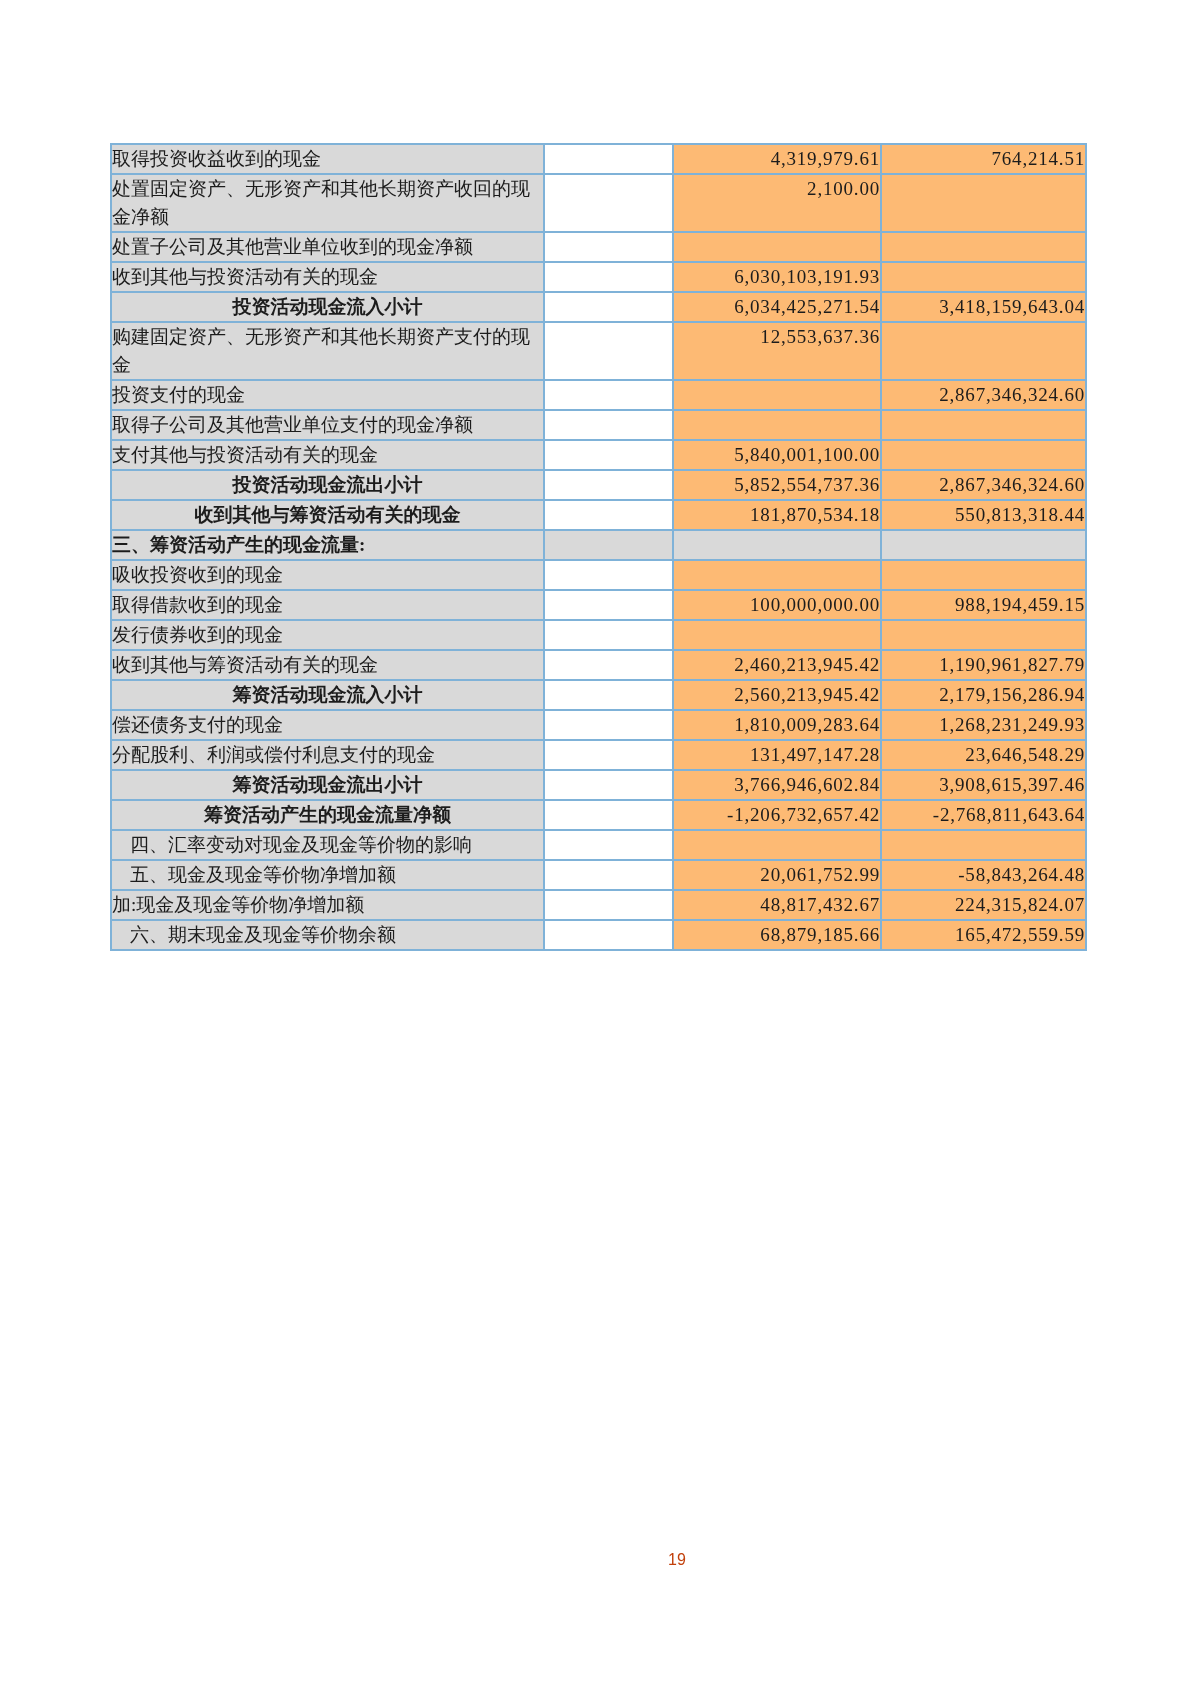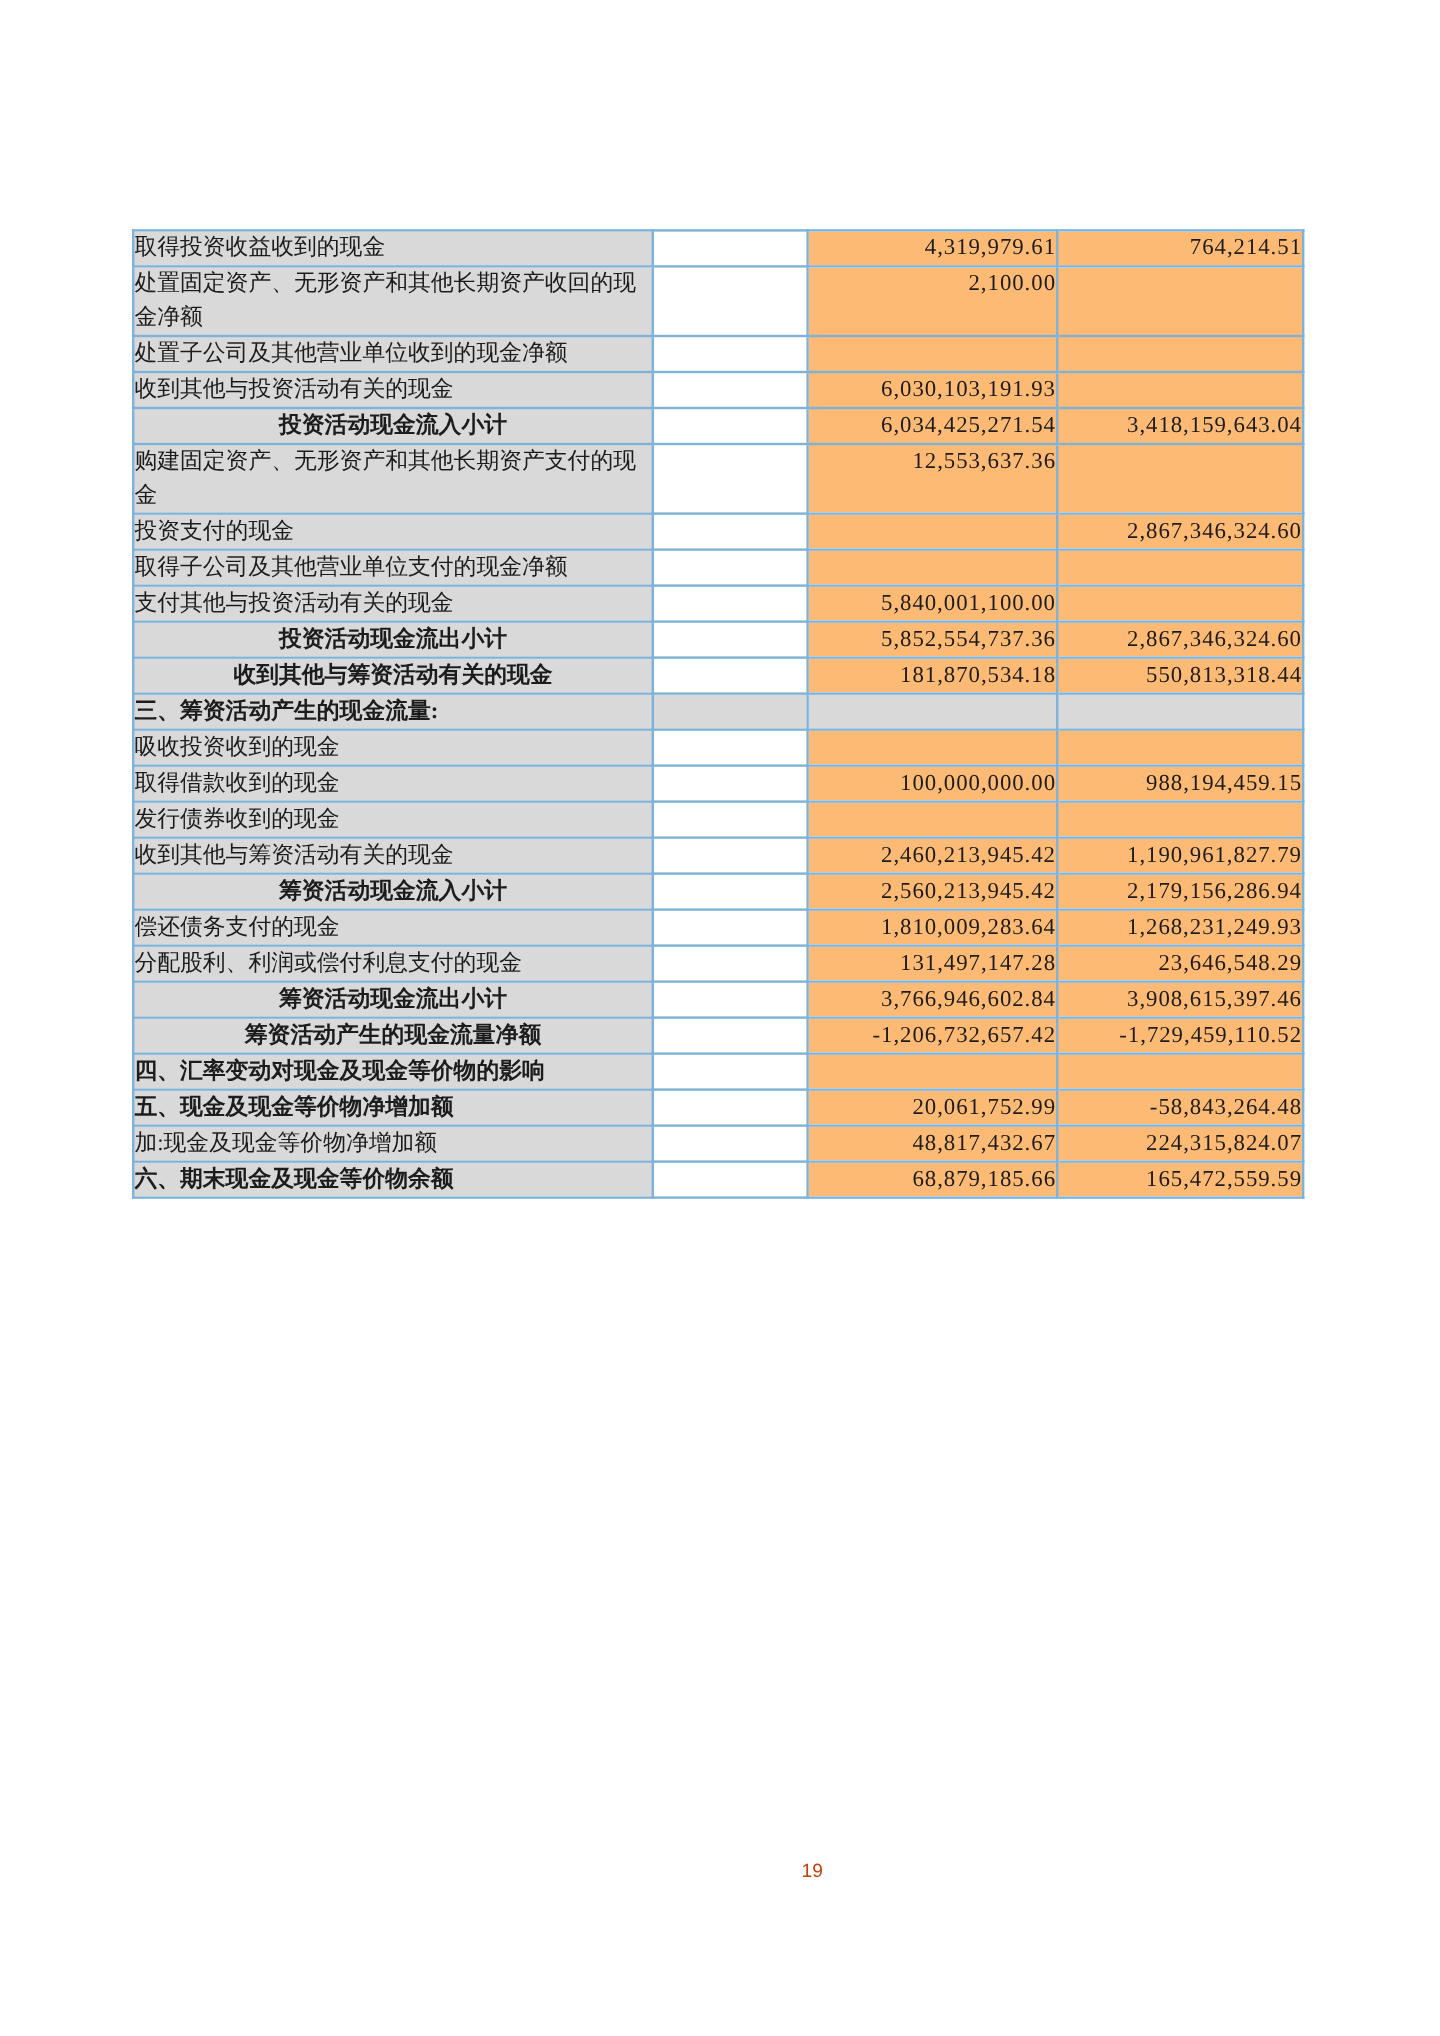--- a/index.html
+++ b/index.html
@@ -18,21 +18,20 @@
     color:var(--text);
   }
   table.cashflow{
     position:absolute;
     left:110px;
     top:143px;
     width:975px;
     border-collapse:collapse;
     table-layout:fixed;
     font-size:19px;
-    margin-top:48px;
   }
   table.cashflow col.c-label{width:433px;}
   table.cashflow col.c-note{width:129px;}
   table.cashflow col.c-cur{width:208px;}
   table.cashflow col.c-pri{width:205px;}
   table.cashflow td{
     border:2px solid var(--border-blue);
     line-height:28px;
     vertical-align:top;
     padding:0;
@@ -52,21 +51,22 @@
     text-align:right;
     padding:1px 12px 1px 4px;
     letter-spacing:0.8px;
     white-space:nowrap;
   }
   tr.subtotal td.lbl{
     font-weight:bold;
     text-align:center;
   }
   tr.heading td.lbl{
-    font-weight:bold;
+    font-weight:normal;
+    padding-left:18px;
   }
   tr.section-full td{
     background:var(--row-gray);
   }
   tr.section-full td.lbl{
     font-weight:bold;
   }
   .page-number{
     position:absolute;
     left:668px;
@@ -206,21 +206,21 @@
         <tr class="subtotal">
           <td class="lbl">筹资活动现金流出小计</td>
           <td class="note"></td>
           <td class="num">3,766,946,602.84</td>
           <td class="num">3,908,615,397.46</td>
         </tr>
         <tr class="subtotal">
           <td class="lbl">筹资活动产生的现金流量净额</td>
           <td class="note"></td>
           <td class="num">-1,206,732,657.42</td>
-          <td class="num">-1,729,459,110.52</td>
+          <td class="num">-2,768,811,643.64</td>
         </tr>
         <tr class="heading">
           <td class="lbl">四、汇率变动对现金及现金等价物的影响</td>
           <td class="note"></td>
           <td class="num"></td>
           <td class="num"></td>
         </tr>
         <tr class="heading">
           <td class="lbl">五、现金及现金等价物净增加额</td>
           <td class="note"></td>

